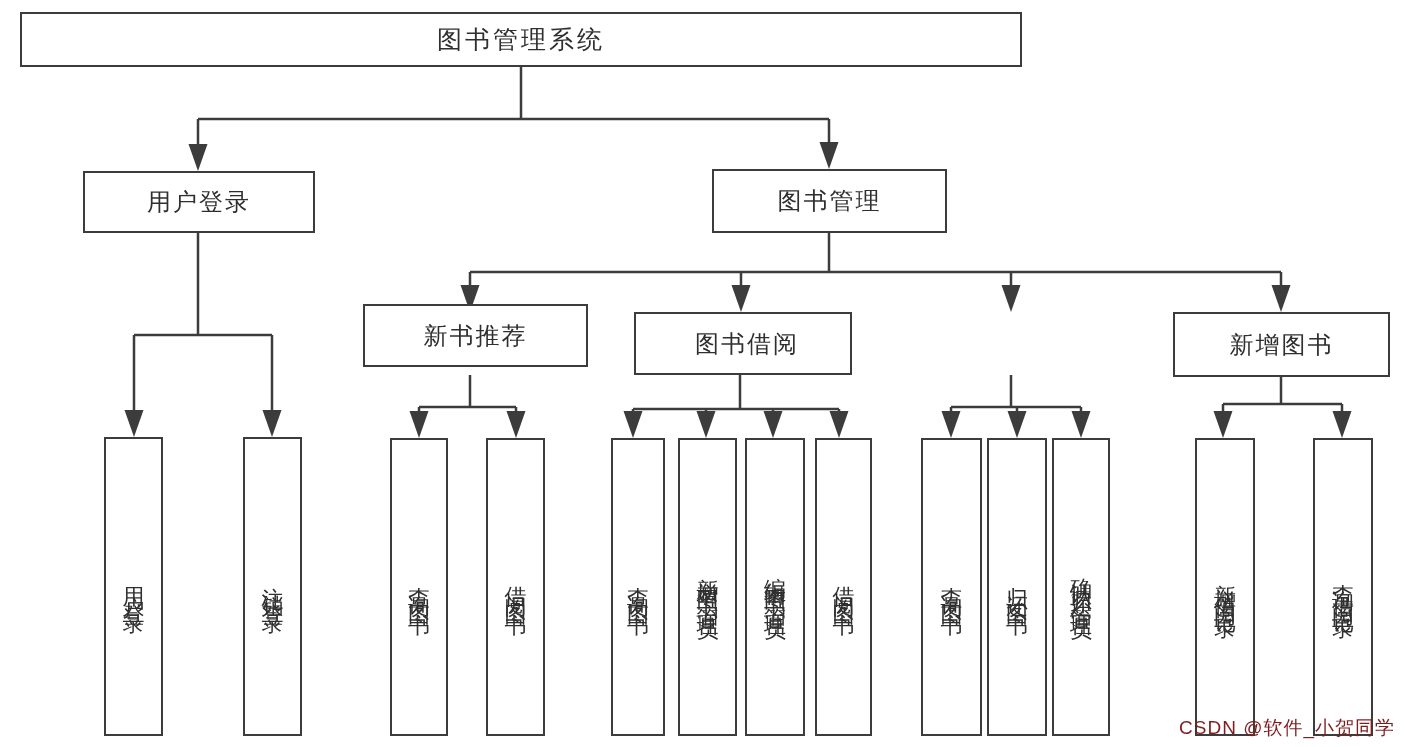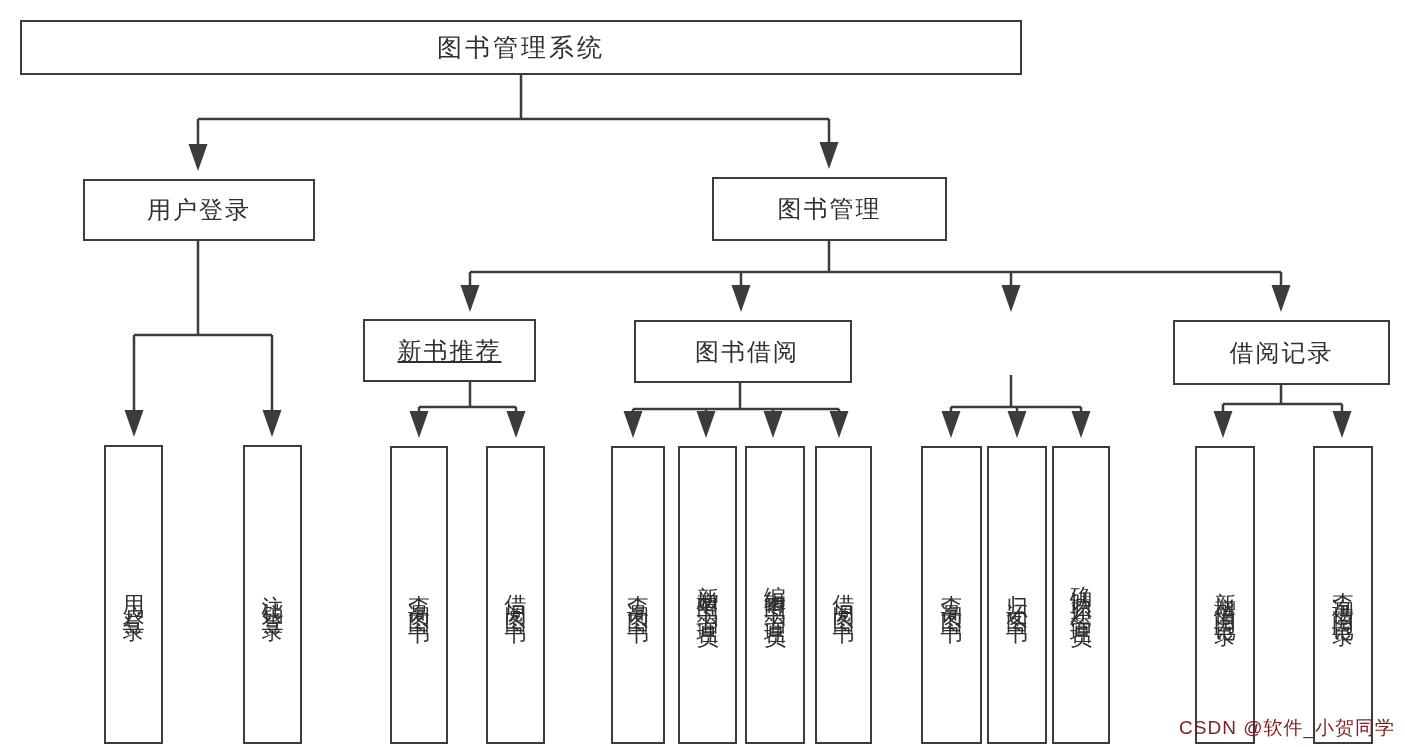--- a/index.html
+++ b/index.html
@@ -12,33 +12,32 @@
   }
   svg.conn{position:absolute;left:0;top:0;width:1405px;height:747px;}
   .node{
     position:absolute;
     box-sizing:border-box;
     border:2.5px solid #3c3c3c;
     background:#ffffff;
     display:flex;align-items:center;justify-content:center;
     color:#2f2f2f;
     z-index:1;
-    margin-top:8px;
   }
   .h{font-size:24px;letter-spacing:2px;white-space:nowrap;}
   .t{font-size:25px;letter-spacing:3px;}
   .vtxt{writing-mode:vertical-rl;font-size:22px;line-height:1;}
   .v4{letter-spacing:9px;}
   .v6{letter-spacing:7px;}
   .v9{letter-spacing:6px;}
   
   #n-root{left:20px;top:12px;width:1002px;height:55px;}
   #n-l2a{left:83px;top:171px;width:232px;height:62px;}
   #n-l2b{left:712px;top:169px;width:235px;height:64px;}
-  #n-l3a{left:363px;top:311px;width:173px;height:63px;text-decoration:underline;}
+  #n-l3a{left:363px;top:304px;width:225px;height:63px;}
   #n-l3b{left:634px;top:312px;width:218px;height:63px;padding-left:8px;}
   #n-l3c{left:905px;top:312px;width:212px;height:63px;}
   #n-l3d{left:1173px;top:312px;width:217px;height:65px;}
   #n-u1{left:104px;top:437px;width:59px;height:299px;}
   #n-u2{left:243px;top:437px;width:59px;height:299px;}
   #n-a1{left:390px;top:438px;width:58px;height:298px;}
   #n-a2{left:486px;top:438px;width:59px;height:298px;}
   #n-b1{left:611px;top:438px;width:54px;height:298px;}
   #n-b2{left:678px;top:438px;width:59px;height:298px;}
   #n-b3{left:745px;top:438px;width:60px;height:298px;}
@@ -106,21 +105,21 @@
     <span>图书管理</span>
   </div>
 
   <div class="node h" id="n-l3a">
     <span>新书推荐</span>
   </div>
   <div class="node h" id="n-l3b">
     <span>图书借阅</span>
   </div>
   <div class="node h" id="n-l3d">
-    <span>借阅记录</span>
+    <span>新增图书</span>
   </div>
 
   <div class="node" id="n-u1">
     <span class="vtxt v4">用户登录</span>
   </div>
   <div class="node" id="n-u2">
     <span class="vtxt v4">注销登录</span>
   </div>
 
   <div class="node" id="n-a1">

